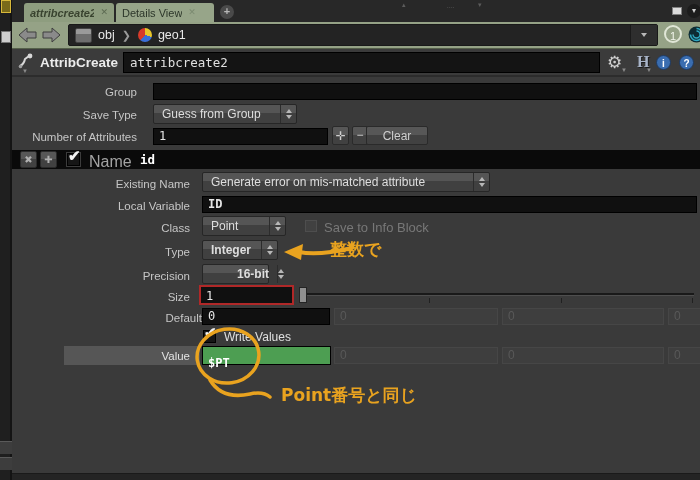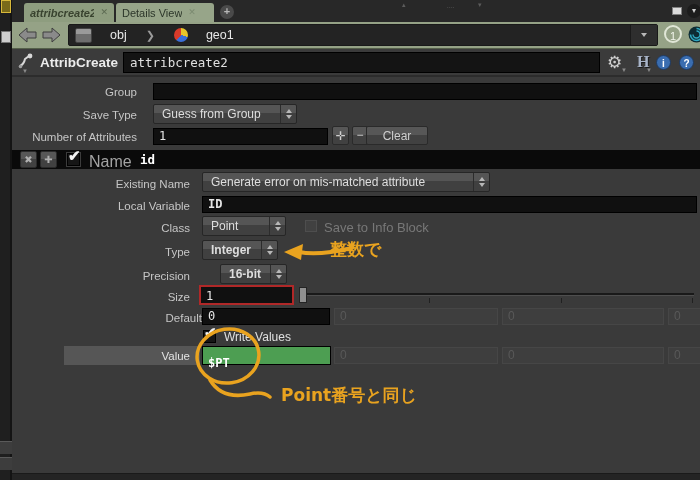--- a/index.html
+++ b/index.html
@@ -27,21 +27,21 @@
            color:#b8b8b8;font-size:11px;line-height:13px;text-align:center;font-weight:bold;}
   .panectl{color:#5c5c5c;font-size:7px;top:1px;}
   .tr-square{left:660px;top:7px;width:10px;height:8px;background:#dcdcdc;border:1px solid #808080;}
   .tr-circle{left:675px;top:4px;width:14px;height:14px;border-radius:50%;background:#1c1c1c;
              color:#cfcfcf;font-size:8px;text-align:center;line-height:14px;}
 
   
   .navbar{left:12px;top:22px;width:688px;height:27px;background:#95a286;border-bottom:1px solid #55604a;}
   .navarrow{top:5px;width:20px;height:16px;}
   .pathfield{left:56px;top:2px;width:590px;height:22px;background:#232323;border:1px solid #191919;
-             border-radius:2px;display:flex;align-items:center;gap:12px;}
+             border-radius:2px;display:flex;align-items:center;}
   .obj-ic{width:15px;height:13px;margin-left:6px;background:linear-gradient(#9a9a9a 0 35%,#6e6e6e 35% 100%);
           border:1px solid #444;border-radius:2px;}
   .pathtxt{color:#e8e8e8;font-size:12.5px;margin-left:6px;}
   .pathchev{color:#9a9a9a;font-size:11px;margin:0 7px;}
   .geo-ic{width:14px;height:14px;border-radius:50%;
           background:conic-gradient(#e8c62a 0 30%,#3a6fd8 30% 62%,#d83a2a 62% 100%);}
   .pathdd{margin-left:auto;width:26px;height:20px;background:#2e2e2e;border-left:1px solid #1a1a1a;
           display:flex;align-items:center;justify-content:center;}
   .badge1{left:652px;top:3px;width:18px;height:18px;border-radius:50%;border:2px solid #e0e6d6;
           color:#f2f5ec;font-size:11px;text-align:center;line-height:18px;}
@@ -215,21 +215,21 @@
   <span class="abs plabel" style="left:0;top:244px;width:190px;">Type</span>
   <div class="abs dd" style="left:202px;top:240px;width:76px;height:20px;">
     <span class="txt bold">Integer</span>
     <div class="spin">
         <div class="tri-up"></div>
         <div class="tri-dn"></div>
       </div>
   </div>
 
   <span class="abs plabel" style="left:0;top:268px;width:190px;">Precision</span>
-  <div class="abs dd" style="left:220px;top:264px;width:67px;height:20px;">
+  <div class="abs dd" style="left:202px;top:264px;width:67px;height:20px;padding-left:26px;">
     <span class="txt bold">16-bit</span>
     <div class="spin">
         <div class="tri-up"></div>
         <div class="tri-dn"></div>
       </div>
   </div>
 
   <span class="abs plabel" style="left:0;top:289px;width:190px;">Size</span>
   <div class="abs pfield nrm" style="left:199px;top:285px;width:95px;height:20px;line-height:18px;border:2px solid #b02828;">1</div>
   <div class="abs track" style="left:302px;top:293px;width:392px;height:3px;"></div>

